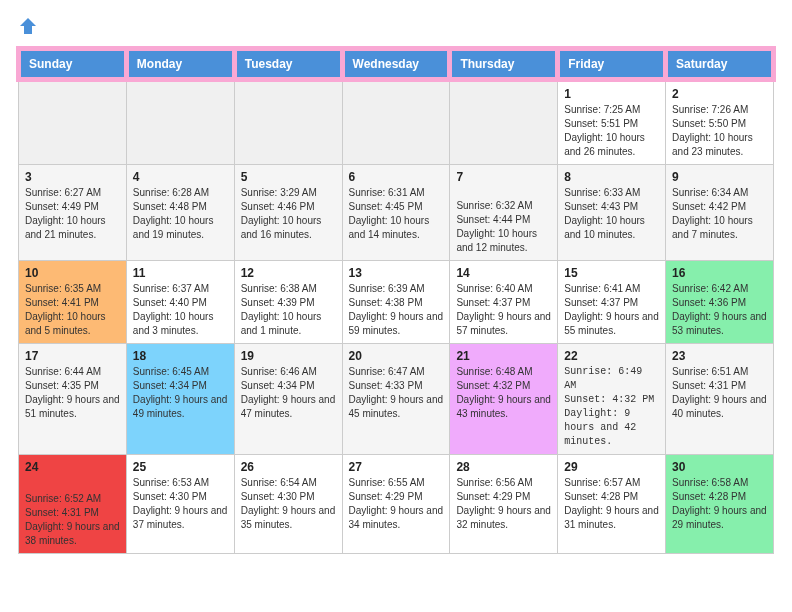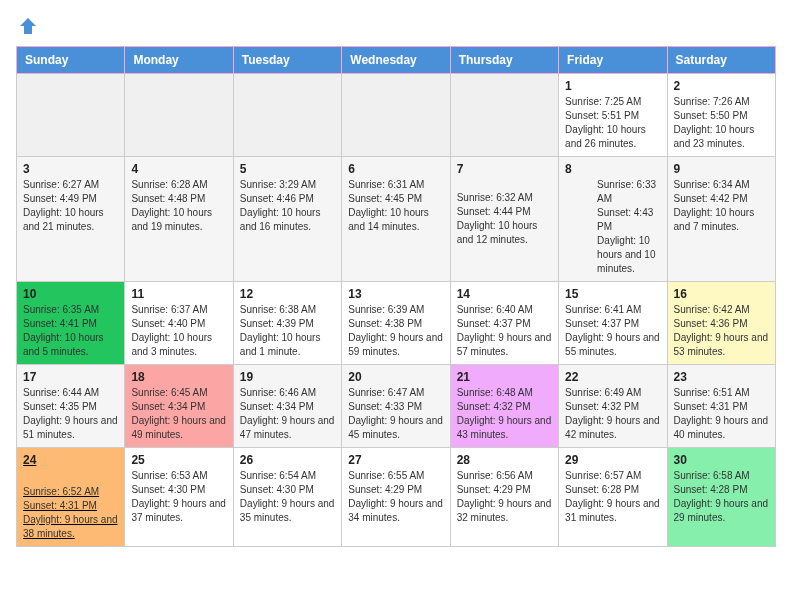--- a/index.html
+++ b/index.html
@@ -57,21 +57,21 @@
       width: 100%;
       border-collapse: collapse;
       font-size: 11px;
     }
     .calendar th {
       background-color: #4a90d9;
       color: #fff;
       text-align: left;
       padding: 6px 8px;
       font-size: 12px;
-      border: 1px solid #f9a8d4;
+      border: 5px solid #f9a8d4;
     }
     .calendar td {
       vertical-align: top;
       border: 1px solid #ccc;
       padding: 5px 6px;
       width: calc(100% / 7);
       min-height: 70px;
       background: #fff;
     }
     .calendar tr:nth-child(odd) td {
@@ -172,33 +172,33 @@
 Daylight: 10 hours and 14 minutes.</div>
         </td>
         <td style="background: rgb(245, 245, 245);">
           <div class="day-number">7</div>
           <div class="day-info" style="white-space: pre-line; margin-top: 15px;">Sunrise: 6:32 AM
 Sunset: 4:44 PM
 Daylight: 10 hours and 12 minutes.</div>
         </td>
         <td style="background: rgb(245, 245, 245);">
           <div class="day-number">8</div>
-          <div class="day-info" style="white-space: pre-line; margin-left: 32px;">Sunrise: 6:33 AM
+          <div class="day-info" style="white-space: pre-line;">Sunrise: 6:33 AM
 Sunset: 4:43 PM
 Daylight: 10 hours and 10 minutes.</div>
         </td>
         <td style="background: rgb(245, 245, 245);">
           <div class="day-number">9</div>
           <div class="day-info" style="white-space: pre-line;">Sunrise: 6:34 AM
 Sunset: 4:42 PM
 Daylight: 10 hours and 7 minutes.</div>
         </td>
       </tr>
       <tr>
-        <td style="background: #22c55e;">
+        <td style="background: #fdba74;">
           <div class="day-number">10</div>
           <div class="day-info" style="white-space: pre-line;">Sunrise: 6:35 AM
 Sunset: 4:41 PM
 Daylight: 10 hours and 5 minutes.</div>
         </td>
         <td style="background: rgb(255, 255, 255);">
           <div class="day-number">11</div>
           <div class="day-info" style="white-space: pre-line;">Sunrise: 6:37 AM
 Sunset: 4:40 PM
 Daylight: 10 hours and 3 minutes.</div>
@@ -220,35 +220,35 @@
           <div class="day-info" style="white-space: pre-line;">Sunrise: 6:40 AM
 Sunset: 4:37 PM
 Daylight: 9 hours and 57 minutes.</div>
         </td>
         <td style="background: rgb(255, 255, 255);">
           <div class="day-number">15</div>
           <div class="day-info" style="white-space: pre-line;">Sunrise: 6:41 AM
 Sunset: 4:37 PM
 Daylight: 9 hours and 55 minutes.</div>
         </td>
-        <td style="background: #fef9c3; margin-left: 33px;">
+        <td style="background: #86efac; margin-left: 33px;">
           <div class="day-number">16</div>
           <div class="day-info" style="white-space: pre-line;">Sunrise: 6:42 AM
 Sunset: 4:36 PM
 Daylight: 9 hours and 53 minutes.</div>
         </td>
       </tr>
       <tr>
         <td style="background: rgb(245, 245, 245);">
           <div class="day-number">17</div>
           <div class="day-info" style="white-space: pre-line;">Sunrise: 6:44 AM
 Sunset: 4:35 PM
 Daylight: 9 hours and 51 minutes.</div>
         </td>
-        <td style="background: #fca5a5;">
+        <td style="background: #7dd3fc;">
           <div class="day-number">18</div>
           <div class="day-info" style="white-space: pre-line;">Sunrise: 6:45 AM
 Sunset: 4:34 PM
 Daylight: 9 hours and 49 minutes.</div>
         </td>
         <td style="background: rgb(245, 245, 245);">
           <div class="day-number">19</div>
           <div class="day-info" style="white-space: pre-line;">Sunrise: 6:46 AM
 Sunset: 4:34 PM
 Daylight: 9 hours and 47 minutes.</div>
@@ -260,33 +260,33 @@
 Daylight: 9 hours and 45 minutes.</div>
         </td>
         <td style="background: #f0abfc;">
           <div class="day-number">21</div>
           <div class="day-info" style="white-space: pre-line;">Sunrise: 6:48 AM
 Sunset: 4:32 PM
 Daylight: 9 hours and 43 minutes.</div>
         </td>
         <td style="background: rgb(245, 245, 245);">
           <div class="day-number">22</div>
-          <div class="day-info" style="white-space: pre-line;">Sunrise: 6:49 AM
+          <div class="day-info" style="white-space: pre-line; font-family: Liberation Mono, monospace;">Sunrise: 6:49 AM
 Sunset: 4:32 PM
 Daylight: 9 hours and 42 minutes.</div>
         </td>
         <td style="background: rgb(245, 245, 245);">
           <div class="day-number">23</div>
           <div class="day-info" style="white-space: pre-line;">Sunrise: 6:51 AM
 Sunset: 4:31 PM
 Daylight: 9 hours and 40 minutes.</div>
         </td>
       </tr>
       <tr>
-        <td style="background: #fdba74; text-decoration: underline;">
+        <td style="background: #ef4444;">
           <div class="day-number">24</div>
           <div class="day-info" style="white-space: pre-line; margin-top: 18px;">Sunrise: 6:52 AM
 Sunset: 4:31 PM
 Daylight: 9 hours and 38 minutes.</div>
         </td>
         <td style="background: rgb(255, 255, 255);">
           <div class="day-number">25</div>
           <div class="day-info" style="white-space: pre-line;">Sunrise: 6:53 AM
 Sunset: 4:30 PM
 Daylight: 9 hours and 37 minutes.</div>
@@ -305,21 +305,21 @@
         </td>
         <td style="background: rgb(255, 255, 255);">
           <div class="day-number">28</div>
           <div class="day-info" style="white-space: pre-line;">Sunrise: 6:56 AM
 Sunset: 4:29 PM
 Daylight: 9 hours and 32 minutes.</div>
         </td>
         <td style="background: rgb(255, 255, 255);">
           <div class="day-number">29</div>
           <div class="day-info" style="white-space: pre-line;">Sunrise: 6:57 AM
-Sunset: 6:28 PM
+Sunset: 4:28 PM
 Daylight: 9 hours and 31 minutes.</div>
         </td>
         <td style="background: #86efac;">
           <div class="day-number">30</div>
           <div class="day-info" style="white-space: pre-line;">Sunrise: 6:58 AM
 Sunset: 4:28 PM
 Daylight: 9 hours and 29 minutes.</div>
         </td>
       </tr>
     </tbody>

